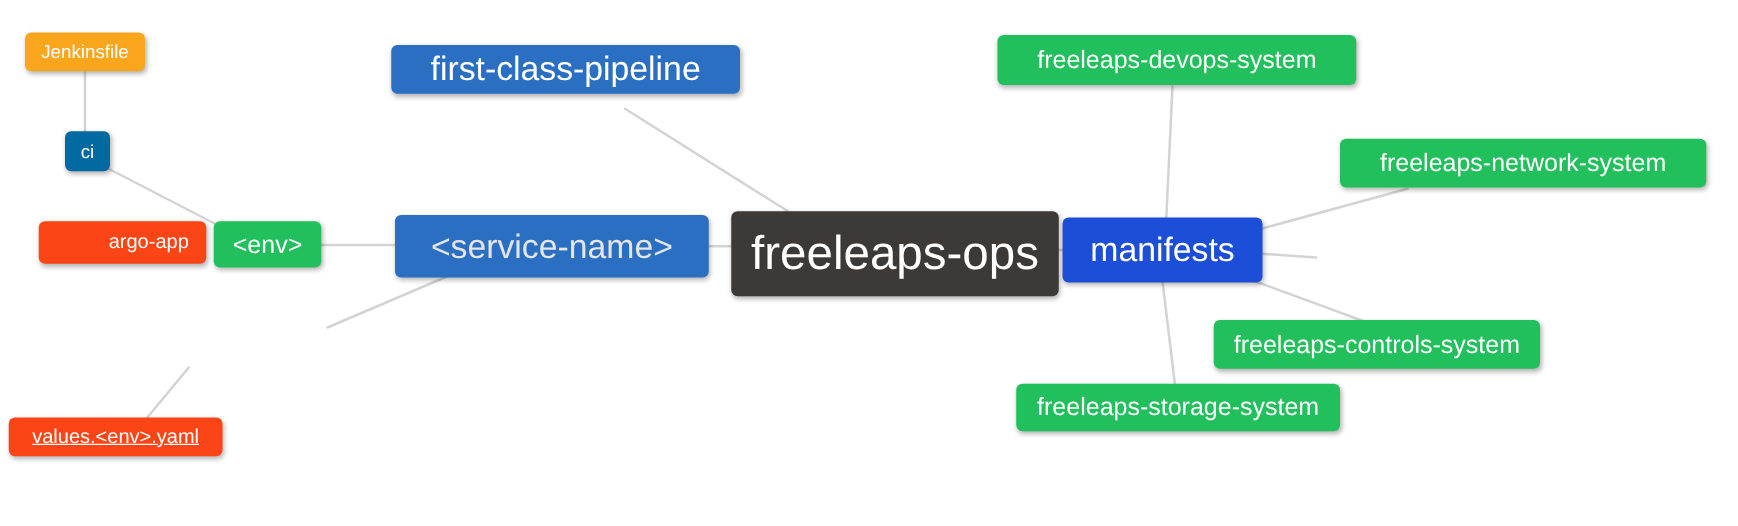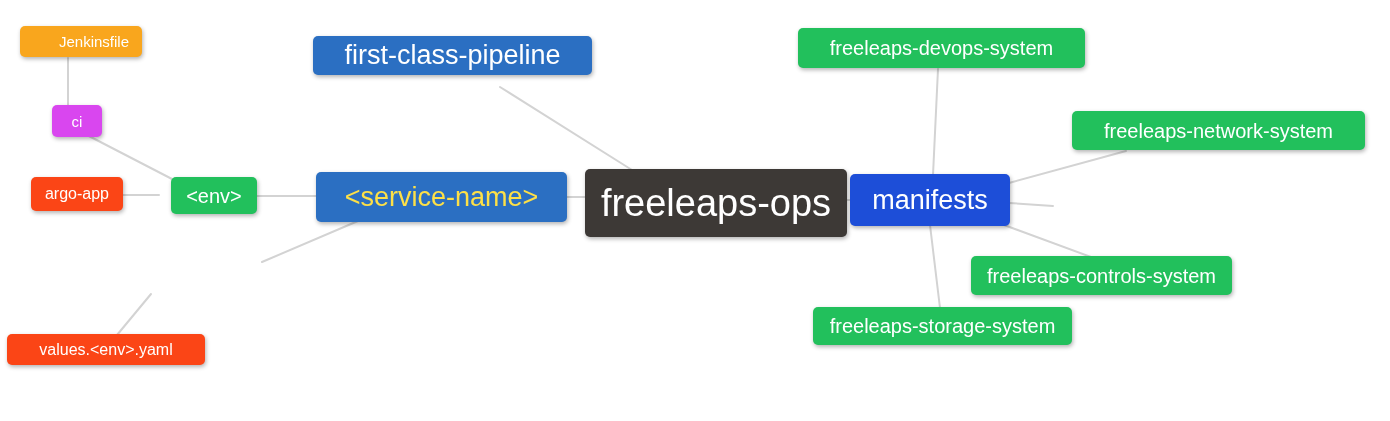--- a/index.html
+++ b/index.html
@@ -50,26 +50,26 @@
       <line x1="500" y1="87" x2="632" y2="170" stroke="#d3d3d3" stroke-width="2" stroke-linecap="round"></line>
       <line x1="566" y1="197" x2="586" y2="197" stroke="#d3d3d3" stroke-width="2" stroke-linecap="round"></line>
       <line x1="845" y1="200" x2="852" y2="200" stroke="#d3d3d3" stroke-width="2" stroke-linecap="round"></line>
       <line x1="938" y1="69" x2="933" y2="175" stroke="#d3d3d3" stroke-width="2" stroke-linecap="round"></line>
       <line x1="1009" y1="183" x2="1126" y2="151" stroke="#d3d3d3" stroke-width="2" stroke-linecap="round"></line>
       <line x1="1009" y1="203" x2="1053" y2="206" stroke="#d3d3d3" stroke-width="2" stroke-linecap="round"></line>
       <line x1="1004" y1="225" x2="1091" y2="257" stroke="#d3d3d3" stroke-width="2" stroke-linecap="round"></line>
       <line x1="930" y1="225" x2="940" y2="308" stroke="#d3d3d3" stroke-width="2" stroke-linecap="round"></line>
     </svg>
 
-<div class="mm-node" style="left: 20px; top: 26px; width: 96px; height: 31px; font-size: 15px; background: rgb(249, 166, 29); color: rgb(255, 255, 255); padding-left: 26px;">Jenkinsfile</div>
-    <div class="mm-node" style="left: 52px; top: 105px; width: 50px; height: 32px; font-size: 15px; background: #d946ef; color: rgb(255, 255, 255);">ci</div>
-    <div class="mm-node" style="left: 31px; top: 177px; width: 92px; height: 34px; font-size: 16px; background: rgb(251, 69, 22); color: rgb(255, 255, 255);">argo-app</div>
+<div class="mm-node" style="left: 20px; top: 26px; width: 96px; height: 31px; font-size: 15px; background: rgb(249, 166, 29); color: rgb(255, 255, 255);">Jenkinsfile</div>
+    <div class="mm-node" style="left: 52px; top: 105px; width: 36px; height: 32px; font-size: 15px; background: #0369a1; color: rgb(255, 255, 255);">ci</div>
+    <div class="mm-node" style="left: 31px; top: 177px; width: 92px; height: 34px; font-size: 16px; background: rgb(251, 69, 22); color: rgb(255, 255, 255); padding-left: 42px;">argo-app</div>
     <div class="mm-node" style="left: 158px; top: 177px; width: 86px; height: 37px; font-size: 20px; background: rgb(34, 192, 92); color: rgb(255, 255, 255); margin-left: 13px;">&lt;env&gt;</div>
-    <div class="mm-node" style="left: 7px; top: 334px; width: 198px; height: 31px; font-size: 16px; background: rgb(251, 69, 22); color: rgb(255, 255, 255);">values.&lt;env&gt;.yaml</div>
+    <div class="mm-node" style="left: 7px; top: 334px; width: 171px; height: 31px; font-size: 16px; background: rgb(251, 69, 22); color: rgb(255, 255, 255); text-decoration: underline;">values.&lt;env&gt;.yaml</div>
     <div class="mm-node" style="left: 313px; top: 36px; width: 279px; height: 39px; font-size: 27px; background: rgb(43, 111, 194); color: rgb(255, 255, 255);">first-class-pipeline</div>
-    <div class="mm-node" style="left: 316px; top: 172px; width: 251px; height: 50px; font-size: 27px; background: rgb(43, 111, 194); color: #fde047;">&lt;service-name&gt;</div>
+    <div class="mm-node" style="left: 316px; top: 172px; width: 251px; height: 50px; font-size: 27px; background: rgb(43, 111, 194); color: #e5e5e5;">&lt;service-name&gt;</div>
     <div class="mm-node" style="left: 585px; top: 169px; width: 262px; height: 68px; font-size: 38px; background: rgb(61, 57, 54); color: rgb(255, 255, 255);">freeleaps-ops</div>
     <div class="mm-node" style="left: 850px; top: 174px; width: 160px; height: 52px; font-size: 27px; background: #1d4ed8; color: rgb(255, 255, 255);">manifests</div>
     <div class="mm-node" style="left: 798px; top: 28px; width: 287px; height: 40px; font-size: 20px; background: rgb(34, 192, 92); color: rgb(255, 255, 255);">freeleaps-devops-system</div>
     <div class="mm-node" style="left: 1055px; top: 111px; width: 293px; height: 39px; font-size: 20px; background: rgb(34, 192, 92); color: rgb(255, 255, 255); margin-left: 17px;">freeleaps-network-system</div>
     <div class="mm-node" style="left: 971px; top: 256px; width: 261px; height: 39px; font-size: 20px; background: rgb(34, 192, 92); color: rgb(255, 255, 255);">freeleaps-controls-system</div>
     <div class="mm-node" style="left: 813px; top: 307px; width: 259px; height: 38px; font-size: 20px; background: rgb(34, 192, 92); color: rgb(255, 255, 255);">freeleaps-storage-system</div>
   </div>
 
 </body></html>

